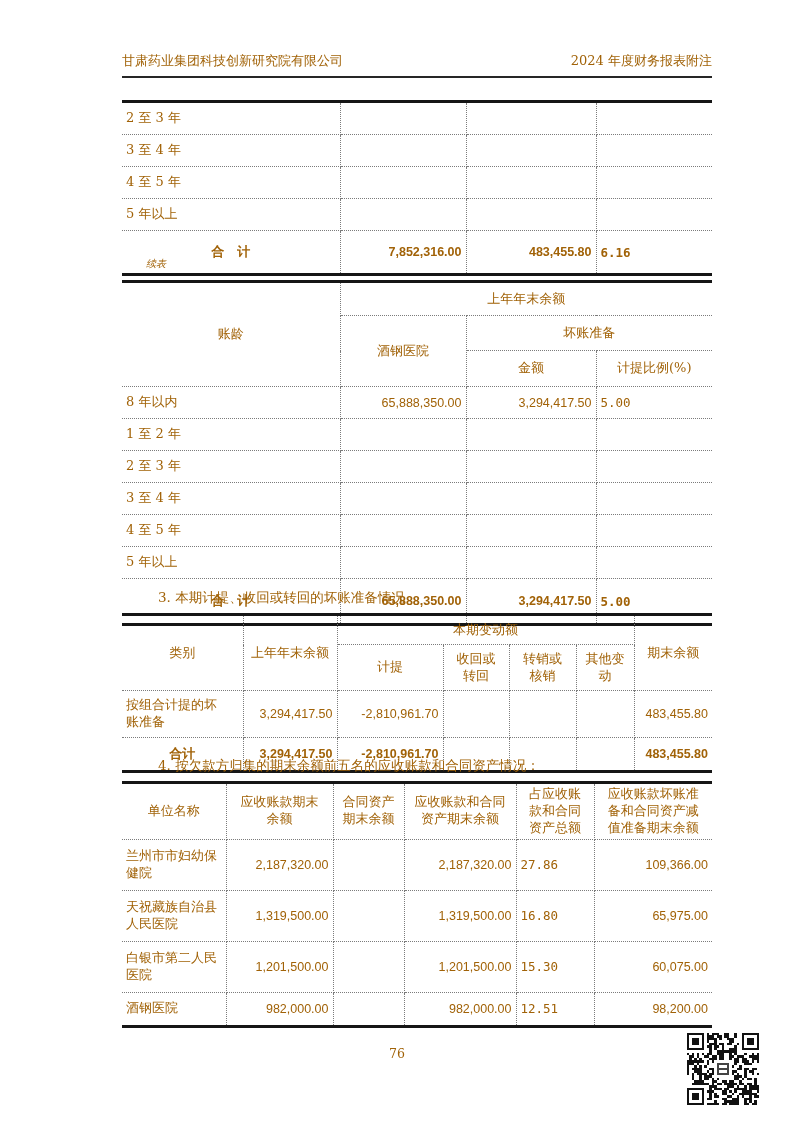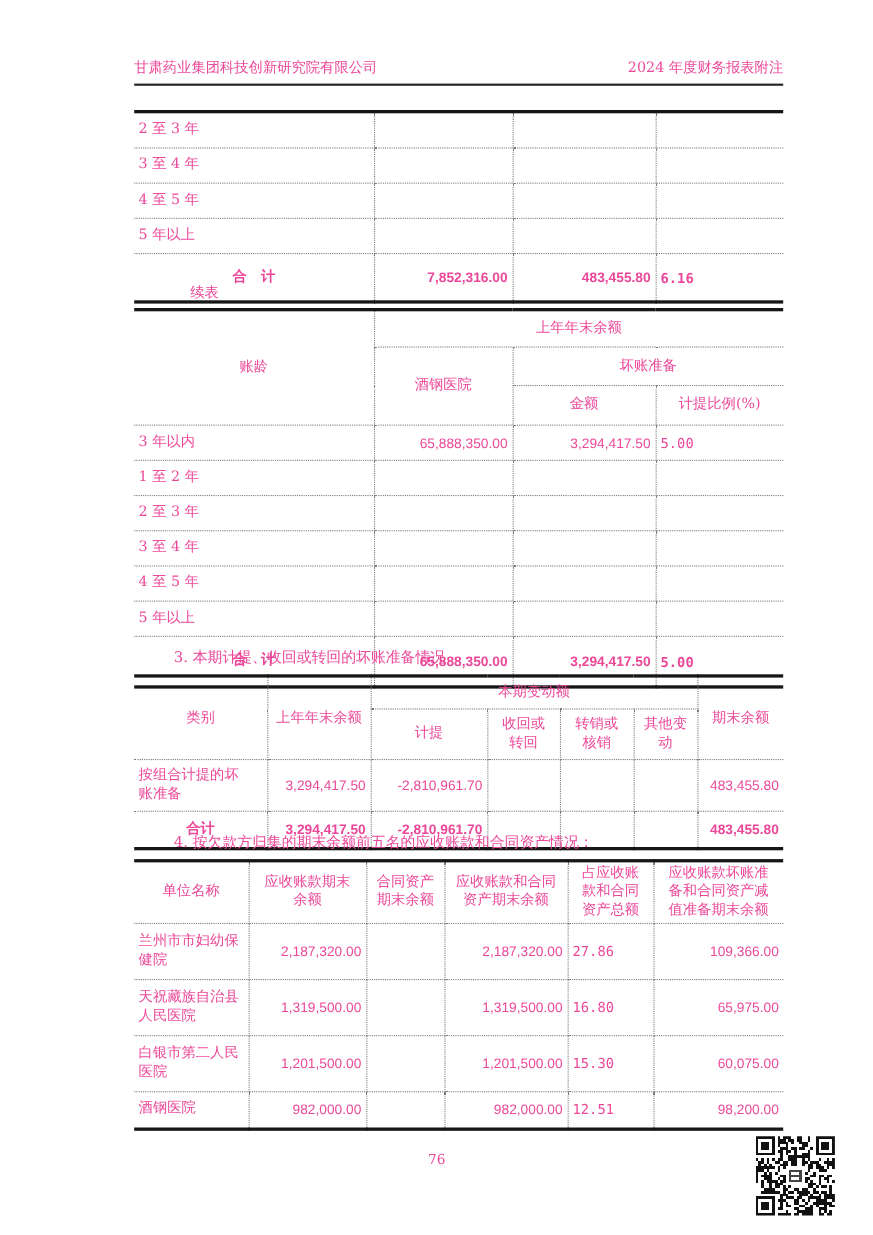--- a/index.html
+++ b/index.html
@@ -1,18 +1,18 @@
 <!DOCTYPE html>
 <html><head>
 <meta charset="utf-8">
 <style>
   html,body{margin:0;padding:0;background:#ffffff;}
   .page{
     position:relative;width:794px;height:1123px;background:#ffffff;
-    color:#ec4899;font-family:"DejaVu Serif","Liberation Serif",serif;
+    color:#a16207;font-family:"DejaVu Serif","Liberation Serif",serif;
     overflow:hidden;margin:0 auto;
   }
   
   .page-header{
     position:absolute;left:122px;top:52px;width:590px;
     display:flex;justify-content:space-between;align-items:flex-end;
     font-size:13px;padding-bottom:6px;border-bottom:2px solid #262626;
   }
   
   table.doc{
@@ -46,21 +46,21 @@
   #t2 tr.drow td{height:27px;}
   #t2 tr.trow td{height:40px;}
   #t3 tr.h1 th{height:24px;}
   #t3 tr.h2 th{height:41px;}
   #t3 tr.drow td{height:42px;}
   #t3 tr.trow td{height:28px;}
   #t4 tr.h1 th{height:50px;}
   #t4 tr.drow td{height:46px;}
   #t4 tr.last td{height:28px;margin-top:48px;}
   
-  .cont-label{position:absolute;left:173px;top:257px;font-size:13px;}
+  .cont-label{position:absolute;left:146px;top:257px;font-size:10px;font-style:italic;}
   .sec-title{position:absolute;left:158px;font-size:13.5px;}
   #s3-title{top:589px;}
   #s4-title{top:757px;}
   
   .page-number{position:absolute;left:0;top:1046px;width:100%;text-align:center;font-size:12.5px;}
   .qr{position:absolute;left:687px;top:1033px;width:72px;height:72px;}
 </style>
 </head>
 <body>
 
@@ -128,21 +128,21 @@
     </tr>
     <tr class="h2">
       <th class="hc" rowspan="2">酒钢医院</th>
       <th class="hc" colspan="2">坏账准备</th>
     </tr>
     <tr class="h3">
       <th class="hc">金额</th>
       <th class="hc">计提比例(%)</th>
     </tr>
     <tr class="drow">
-      <td class="lab">3 年以内</td>
+      <td class="lab">8 年以内</td>
       <td class="num">65,888,350.00</td>
       <td class="num">3,294,417.50</td>
       <td class="ctr">5.00</td>
     </tr>
     <tr class="drow">
       <td class="lab">1 至 2 年</td>
       <td class="num"></td>
       <td class="num"></td>
       <td class="ctr"></td>
     </tr>

